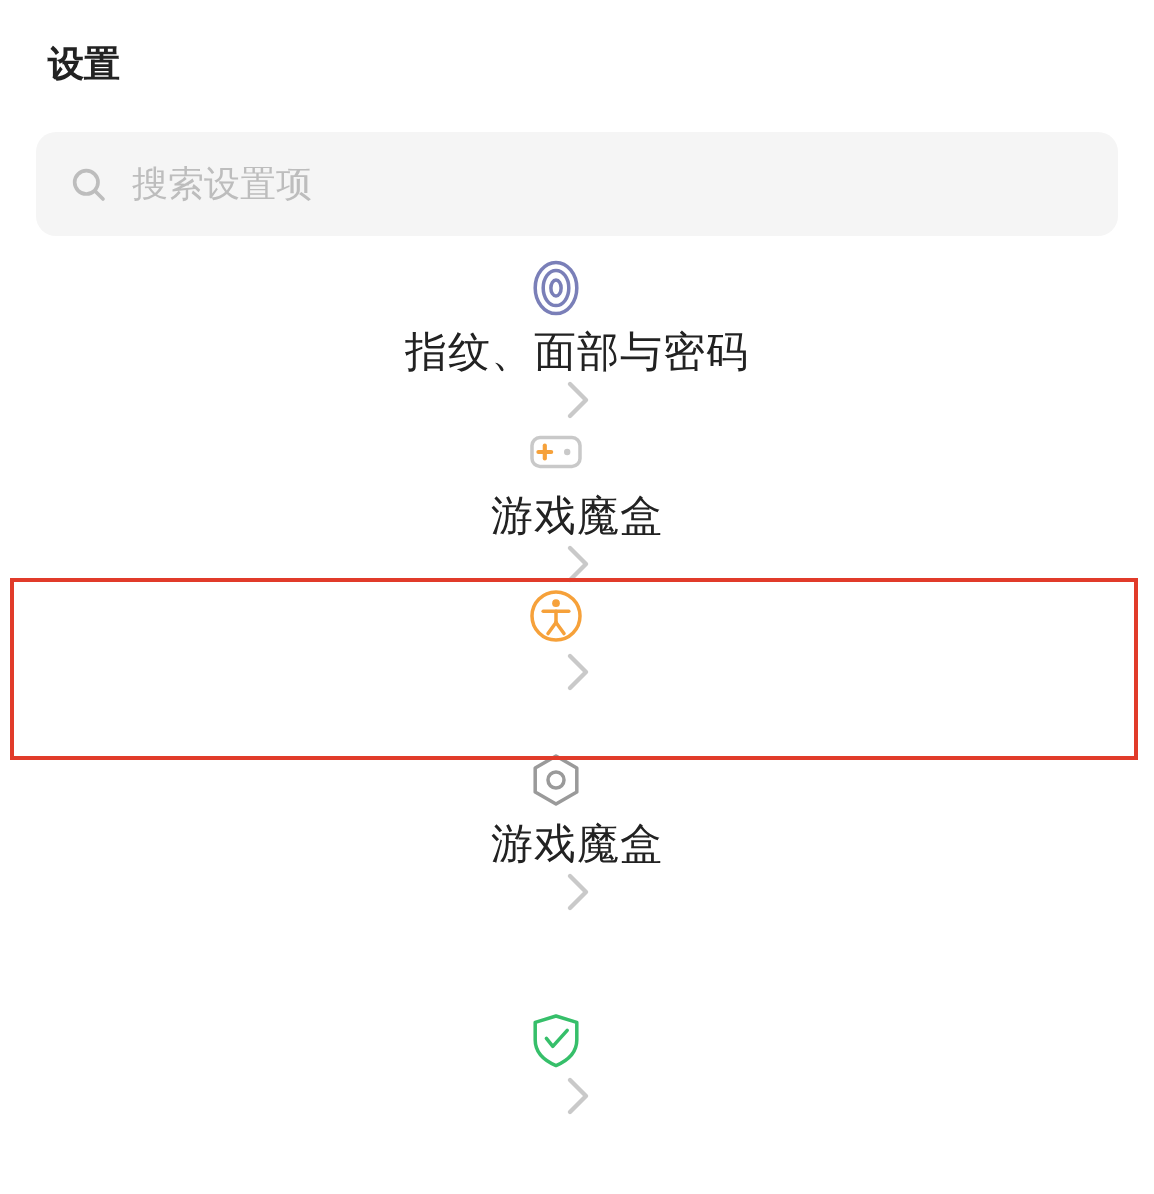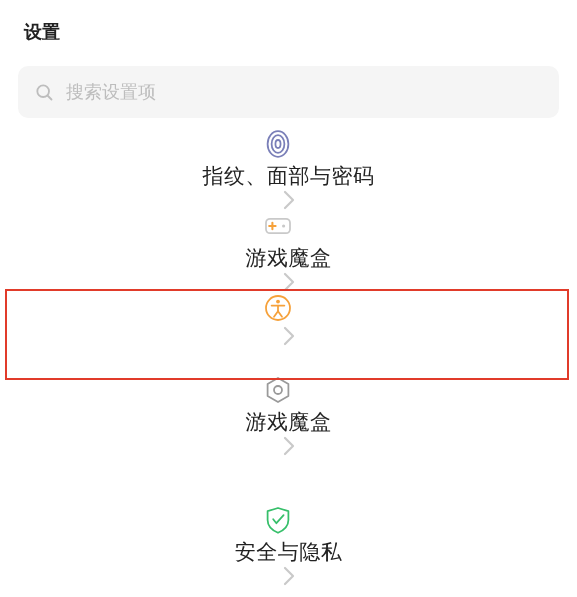--- a/index.html
+++ b/index.html
@@ -170,21 +170,20 @@
 
   <div class="spacer"></div>
 
   <div class="row">
     <span class="icon-slot">
       <svg viewBox="0 0 40 40" width="32" height="32" fill="none" stroke="#36bf6a" stroke-width="2.2" stroke-linecap="round" stroke-linejoin="round">
         <path d="M20 5 L33 9 V20 C33 28 27 33 20 36 C13 33 7 28 7 20 V9 Z"></path>
         <polyline points="14,19 18,24 27,14"></polyline>
       </svg>
     </span>
-    <span class="label">安全与隐私</span>
     <span class="chevron">
       <svg viewBox="0 0 12 20" width="12" height="20" fill="none" stroke="#c9c9c9" stroke-width="2.2" stroke-linecap="round" stroke-linejoin="round">
         <polyline points="2,2 10,10 2,18"></polyline>
       </svg>
     </span>
   </div>
 
 </div>
 
 <div class="highlight-box" id="hl" style="left: 5px; top: 289px; width: 564px; height: 91px;"></div>

